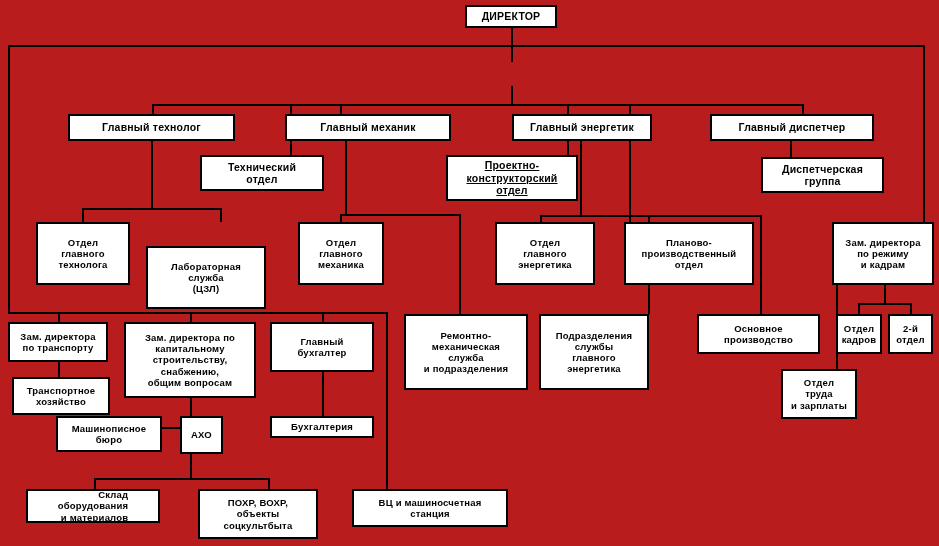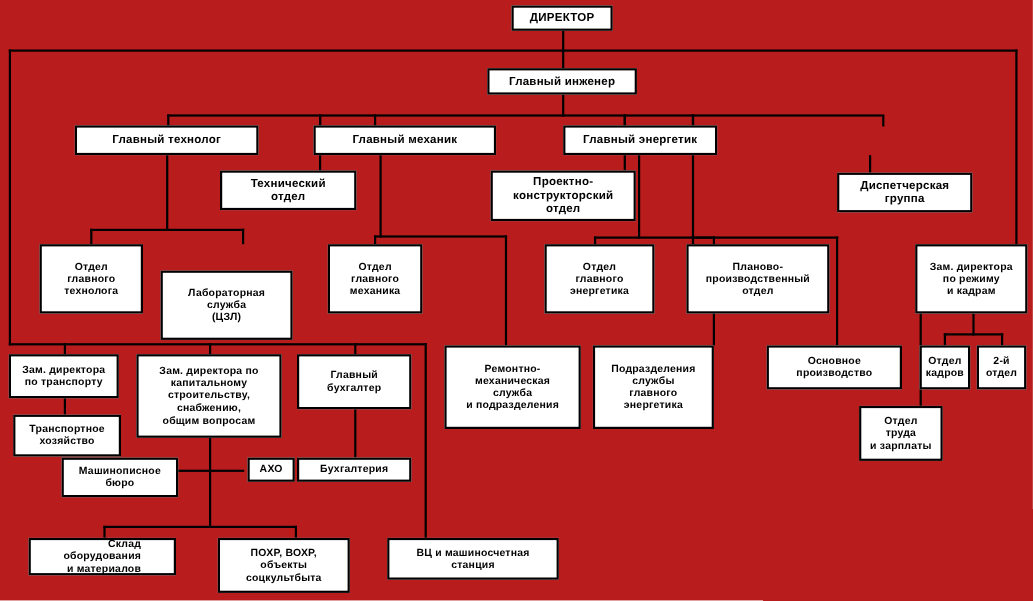--- a/index.html
+++ b/index.html
@@ -121,33 +121,33 @@
   <div class="ln h" style="left:160px; top:427px; width:62px;"></div>
 
   <div class="ln h" style="left:94px; top:478px; width:176px;"></div>
   <div class="ln v" style="left:94px; top:478px; height:11px;"></div>
   <div class="ln v" style="left:268px; top:478px; height:11px;"></div>
 
   <div class="ln v" style="left:322px; top:372px; height:44px;"></div>
 
   <div class="node sm" style="left:465px; top:5px; width:92px; height:23px;">ДИРЕКТОР</div>
 
-  <div class="node sm" style="left:443px; top:62px; width:136px; height:24px;">Главный инженер</div>
 
   <div class="node sm" style="left:68px; top:114px; width:167px; height:27px;">Главный технолог</div>
 
   <div class="node sm" style="left:285px; top:114px; width:166px; height:27px;">Главный механик</div>
 
   <div class="node sm" style="left:512px; top:114px; width:140px; height:27px;">Главный энергетик</div>
 
+  <div class="node sm" style="left:710px; top:114px; width:164px; height:27px;">Главный диспетчер</div>
 
   <div class="node sm" style="left:200px; top:155px; width:124px; height:36px;">Технический
 отдел</div>
 
-  <div class="node sm" style="left:446px; top:155px; width:132px; height:46px;">Проектно-
+  <div class="node sm" style="left:446px; top:155px; width:132px; height:46px;text-decoration:underline;">Проектно-
 конструкторский
 отдел</div>
 
   <div class="node sm" style="left:729px; top:157px; width:123px; height:36px;margin-left:32px;">Диспетчерская
 группа</div>
 
   <div class="node xs" style="left:36px; top:222px; width:94px; height:63px;">Отдел
 главного
 технолога</div>
 
@@ -205,21 +205,21 @@
   <div class="node xs" style="left:12px; top:377px; width:98px; height:38px;">Транспортное
 хозяйство</div>
 
   <div class="node xs" style="left:781px; top:369px; width:76px; height:50px;">Отдел
 труда
 и зарплаты</div>
 
   <div class="node xs" style="left:56px; top:416px; width:106px; height:36px;">Машинописное
 бюро</div>
 
-  <div class="node xs" style="left:180px; top:416px; width:43px; height:22px;margin-left:45px;">АХО</div>
+  <div class="node xs" style="left:180px; top:416px; width:43px; height:38px;">АХО</div>
 
   <div class="node xs" style="left:270px; top:416px; width:104px; height:22px;">Бухгалтерия</div>
 
   <div class="node xs" style="left:26px; top:489px; width:134px; height:34px;text-align:right;">Склад
 оборудования
 и материалов</div>
 
   <div class="node xs" style="left:352px; top:489px; width:156px; height:38px;">ВЦ и машиносчетная
 станция</div>
 

